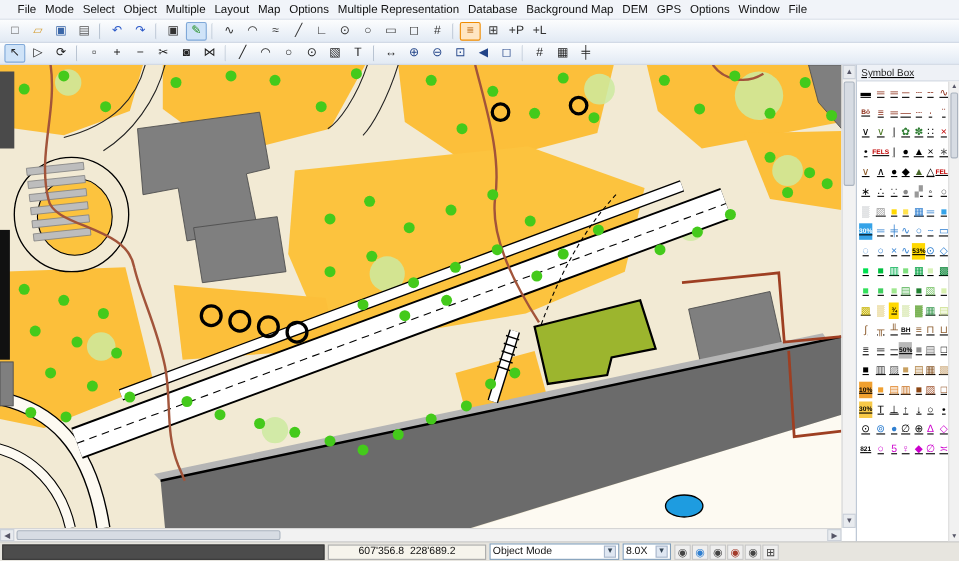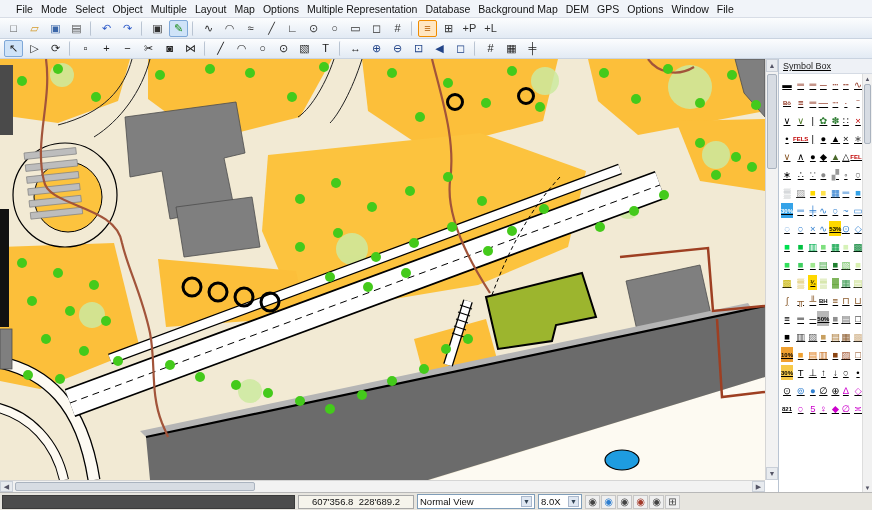--- a/index.html
+++ b/index.html
@@ -40,21 +40,21 @@
   .sym{height:15px;display:flex;align-items:center;justify-content:center;font-size:9.5px;line-height:1;cursor:default;}
   .sym[data-small="1"]{font-size:6px;font-weight:bold;letter-spacing:0;}
   .panel-scroll{position:absolute;right:0;top:15px;bottom:0;width:10px;background:#f1f1f1;border-left:1px solid #ddd;}
   .pthumb{position:absolute;top:10px;left:1px;width:7px;height:60px;background:#d7dce3;border:1px solid #aab3bf;border-radius:2px;}
   .panel-scroll .arr{position:absolute;left:0;width:9px;height:9px;font-size:6px;color:#556;display:flex;align-items:center;justify-content:center;}
   .panel-scroll .arr.up{top:0;}
   .panel-scroll .arr.dn{bottom:0;}
 
   .statusbar{height:18px;background:#e7e5df;border-top:1px solid #b8b8b8;display:flex;align-items:center;font-size:10px;color:#111;gap:3px;padding:0 2px;}
   .sb-dark{width:293px;height:14px;background:#4c4c4c;border:1px solid #3a3a3a;}
-  .sb-coords{width:116px;height:14px;background:#f6f4ec;border:1px solid #a8a8a8;display:flex;align-items:center;justify-content:center;white-space:pre;font-size:9.5px;}
+  .sb-coords{width:144px;height:14px;background:#f6f4ec;border:1px solid #a8a8a8;display:flex;align-items:center;justify-content:center;white-space:pre;font-size:9.5px;}
   .sb-combo{height:15px;background:#fff;border:1px solid #7f9db9;display:flex;align-items:center;justify-content:space-between;padding:0 2px;font-size:9.5px;}
   .mode-combo{width:118px;}
   .zoom-combo{width:44px;}
   .combo-arrow{font-size:7px;color:#345;background:#dfe7f2;border:1px solid #aab8cc;width:11px;height:11px;display:flex;align-items:center;justify-content:center;}
   .sb-view{display:flex;gap:1px;}
   .sb-viewbtn{width:15px;height:14px;display:flex;align-items:center;justify-content:center;font-size:10px;background:#efefef;border:1px solid #c6c6c6;}
   .sb-fill{flex:1;}
 </style>
 </head>
 <body>
@@ -481,21 +481,21 @@
         <div class="pthumb"></div>
         <div class="arr dn">▼</div>
       </div>
     </div>
   </div>
 
   <div class="statusbar">
     <div class="sb-dark"></div>
     <div class="sb-coords">607'356.8  228'689.2</div>
     <div class="sb-combo mode-combo">
-      <span>Normal View</span>
+      <span>Object Mode</span>
       <span class="combo-arrow">▼</span>
     </div>
     <div class="sb-combo zoom-combo">
       <span>8.0X</span>
       <span class="combo-arrow">▼</span>
     </div>
     <div class="sb-view">
 
     <span class="sb-viewbtn" style="color: rgb(68, 68, 68);">◉</span>
         <span class="sb-viewbtn" style="color: rgb(47, 127, 208);">◉</span>

